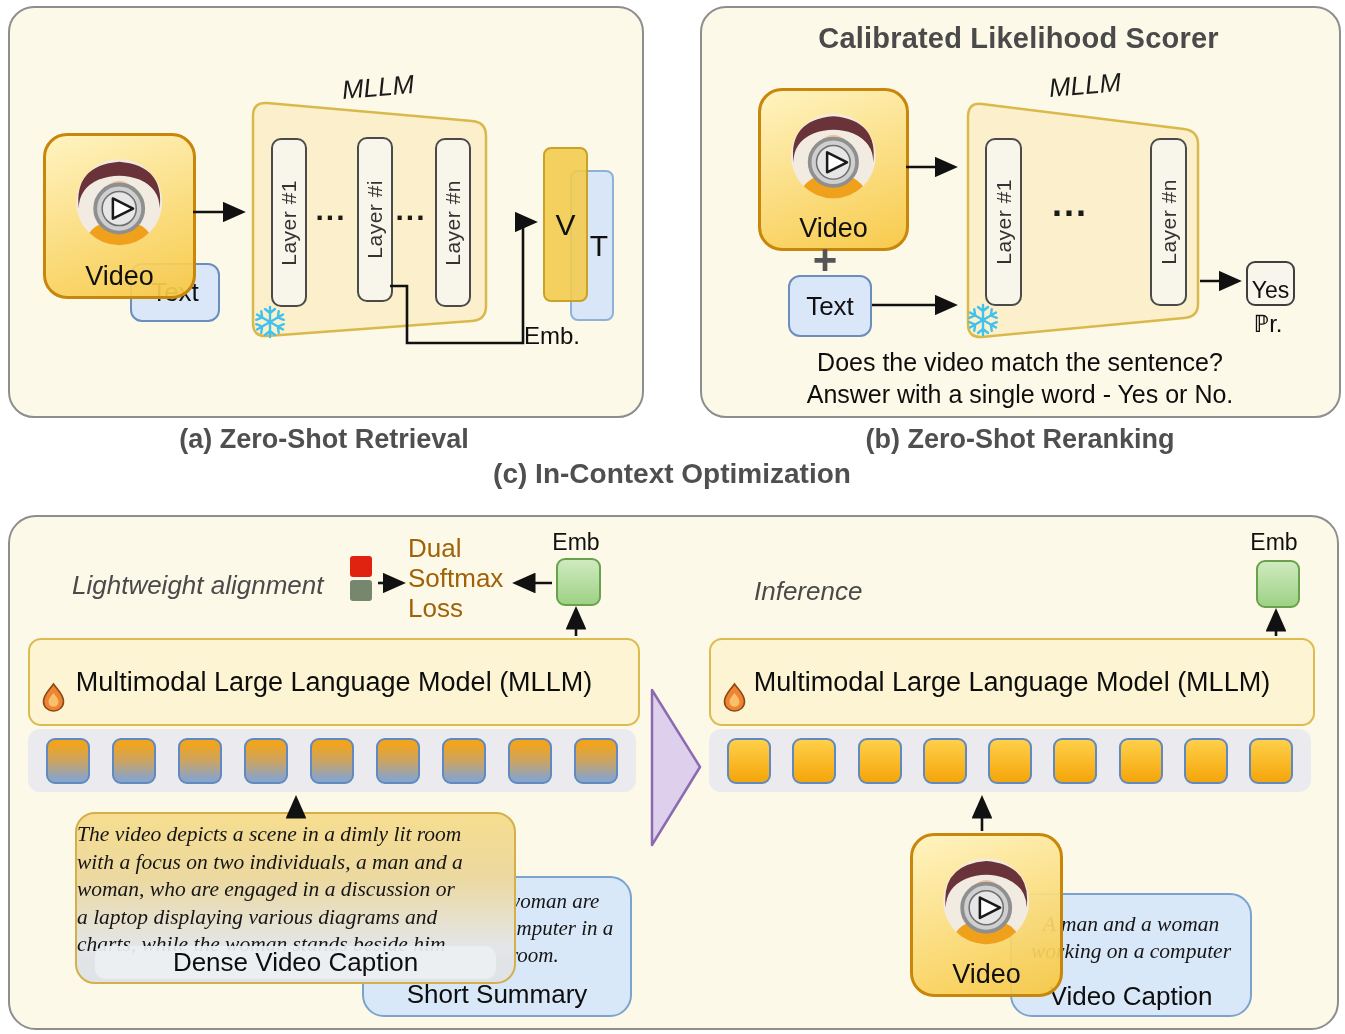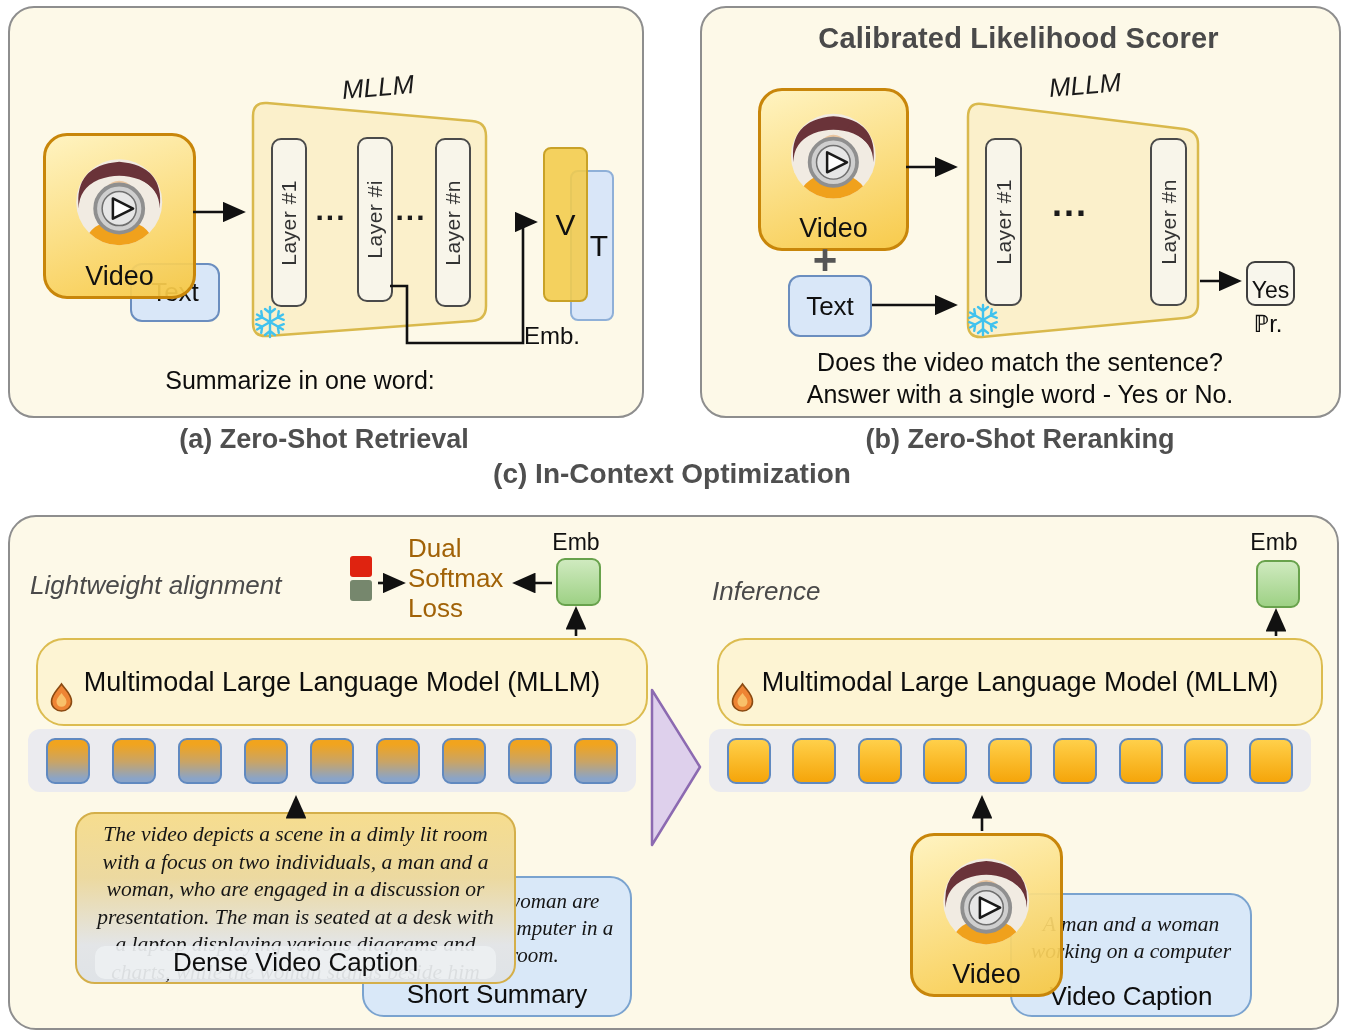--- a/index.html
+++ b/index.html
@@ -27,39 +27,39 @@
   .vbox{position:absolute;background:rgba(242,203,74,0.88);border:2px solid #c9a227;border-radius:8px;
         display:flex;align-items:center;justify-content:center;font-size:30px;color:#101010;}
   .tbox{position:absolute;background:#d9e6f8;border:2px solid #8fb0d8;border-radius:8px;
         display:flex;align-items:center;justify-content:center;font-size:30px;color:#101010;}
   .small-lab{position:absolute;text-align:center;font-size:24px;color:#101010;}
   .prompt{position:absolute;text-align:center;font-size:25px;color:#0d0d0d;}
   .plus{position:absolute;text-align:center;font-size:42px;font-weight:bold;color:#555;}
   .yes-box{position:absolute;background:#f8f6ec;border:2px solid #3f3f3f;border-radius:9px;
            display:flex;align-items:flex-end;justify-content:center;font-size:23px;color:#101010;}
   
-  .mode-lab{position:absolute;font-style:italic;font-size:26px;color:#4a4a4a;}
+  .mode-lab{position:absolute;font-style:italic;font-size:26px;color:#4a4a4a;margin-left:42px;}
   .loss-sq{position:absolute;width:22px;height:21px;border-radius:3px;}
   .loss-txt{position:absolute;text-align:left;font-size:26px;line-height:30px;color:#a16207;}
   .emb-lab{position:absolute;text-align:center;font-size:23px;color:#101010;}
   .emb-box{position:absolute;background:linear-gradient(180deg,#cfeabf,#9ed185);
            border:2px solid #68a24c;border-radius:9px;}
-  .mllm-bar{position:absolute;background:#fdf4d3;border:2px solid #dcbc50;border-radius:28px;margin-left:8px;}
+  .mllm-bar{position:absolute;background:#fdf4d3;border:2px solid #dcbc50;border-radius:13px;}
   .mllm-bar .bar-txt{position:absolute;left:0;right:0;top:0;bottom:0;display:flex;align-items:center;justify-content:center;
            font-size:27px;color:#0d0d0d;}
   .flame{position:absolute;left:10px;top:42px;width:27px;height:31px;}
   .strip{position:absolute;background:#ebebef;border-radius:12px;display:flex;align-items:center;
          justify-content:space-between;padding:0 18px;box-sizing:border-box;}
   .token{width:44px;height:46px;border:2px solid #6089c0;border-radius:9px;box-sizing:border-box;}
   .token.blend{background:linear-gradient(180deg,#f1a41e 10%,#c9a466 52%,#8aa4c8 92%);}
   .token.solid{background:linear-gradient(180deg,#ffd04a,#f5a50a);}
   .serif-it{font-family:"Liberation Serif",serif;font-style:italic;color:#151515;}
   .dense-box{position:absolute;border:2px solid #d4af4a;border-radius:20px;
              background:linear-gradient(180deg,#f6dd8f 0%,#ecd9a0 38%,#e3e5e7 78%,#dfe3e7 100%);overflow:hidden;}
-  .dense-text{position:absolute;left:0;right:0;top:7px;text-align:center;font-size:21.5px;line-height:27.5px;}
+  .dense-text{position:absolute;left:0;right:0;top:7px;text-align:left;font-size:21.5px;line-height:27.5px;}
   .overlay-lab{position:absolute;text-align:center;font-size:26px;color:#0d0d0d;
                background:rgba(237,240,242,0.92);border-radius:10px;}
   .cap-box{position:absolute;background:#d9e8f8;border:2px solid #7aa3cf;border-radius:22px;}
   .cap-text{position:absolute;left:0;right:0;text-align:center;font-size:21px;line-height:27px;}
   .cap-lab{position:absolute;left:0;right:0;text-align:center;font-size:26px;color:#0d0d0d;}
   svg.layer-svg{position:absolute;left:0;top:0;width:1345px;height:1034px;pointer-events:none;}
 </style>
 </head>
 <body>
 
@@ -134,21 +134,20 @@
   <div class="dots" style="left:386px;top:193px;width:50px;font-size:30px;">...</div>
 
   <div class="tbox" style="left:570px;top:170px;width:40px;height:147px;">
     <span style="margin-left:14px;">T</span>
   </div>
   <div class="vbox" style="left:543px;top:147px;width:41px;height:151px;">
     <span>V</span>
   </div>
   <div class="small-lab" style="left:516px;top:322px;width:72px;">Emb.</div>
 
-  <div class="prompt" style="left:80px;top:366px;width:440px;">Summarize in one word:</div>
   <div class="fig-cap" style="left:58px;top:424px;width:532px;">(a) Zero-Shot Retrieval</div>
 
   <div class="ptitle" style="left:710px;top:22px;width:617px;">Calibrated Likelihood Scorer</div>
 
   <div class="vid-icon" style="left:758px;top:88px;width:145px;height:157px;">
     <svg viewBox="0 0 100 100">
         <use href="#avatar"></use>
       </svg>
     <div class="vid-label">Video</div>
   </div>
@@ -214,21 +213,20 @@
       <div>dimly lit room.</div>
     </div>
     <div class="cap-lab" style="top:101px;">Short Summary</div>
   </div>
 
   <div class="dense-box" style="left:75px;top:812px;width:437px;height:168px;">
     <div class="dense-text serif-it">
       <div>The video depicts a scene in a dimly lit room</div>
       <div>with a focus on two individuals, a man and a</div>
       <div>woman, who are engaged in a discussion or</div>
-      <div>presentation. The man is seated at a desk with</div>
       <div>a laptop displaying various diagrams and</div>
       <div>charts, while the woman stands beside him</div>
     </div>
     <div class="overlay-lab" style="left:18px;right:18px;top:132px;height:33px;line-height:33px;">Dense Video Caption</div>
   </div>
 
   <div class="mode-lab" style="left:712px;top:576px;width:300px;">Inference</div>
   <div class="emb-lab" style="left:1244px;top:529px;width:60px;">Emb</div>
   <div class="emb-box" style="left:1256px;top:560px;width:40px;height:44px;"></div>
 

